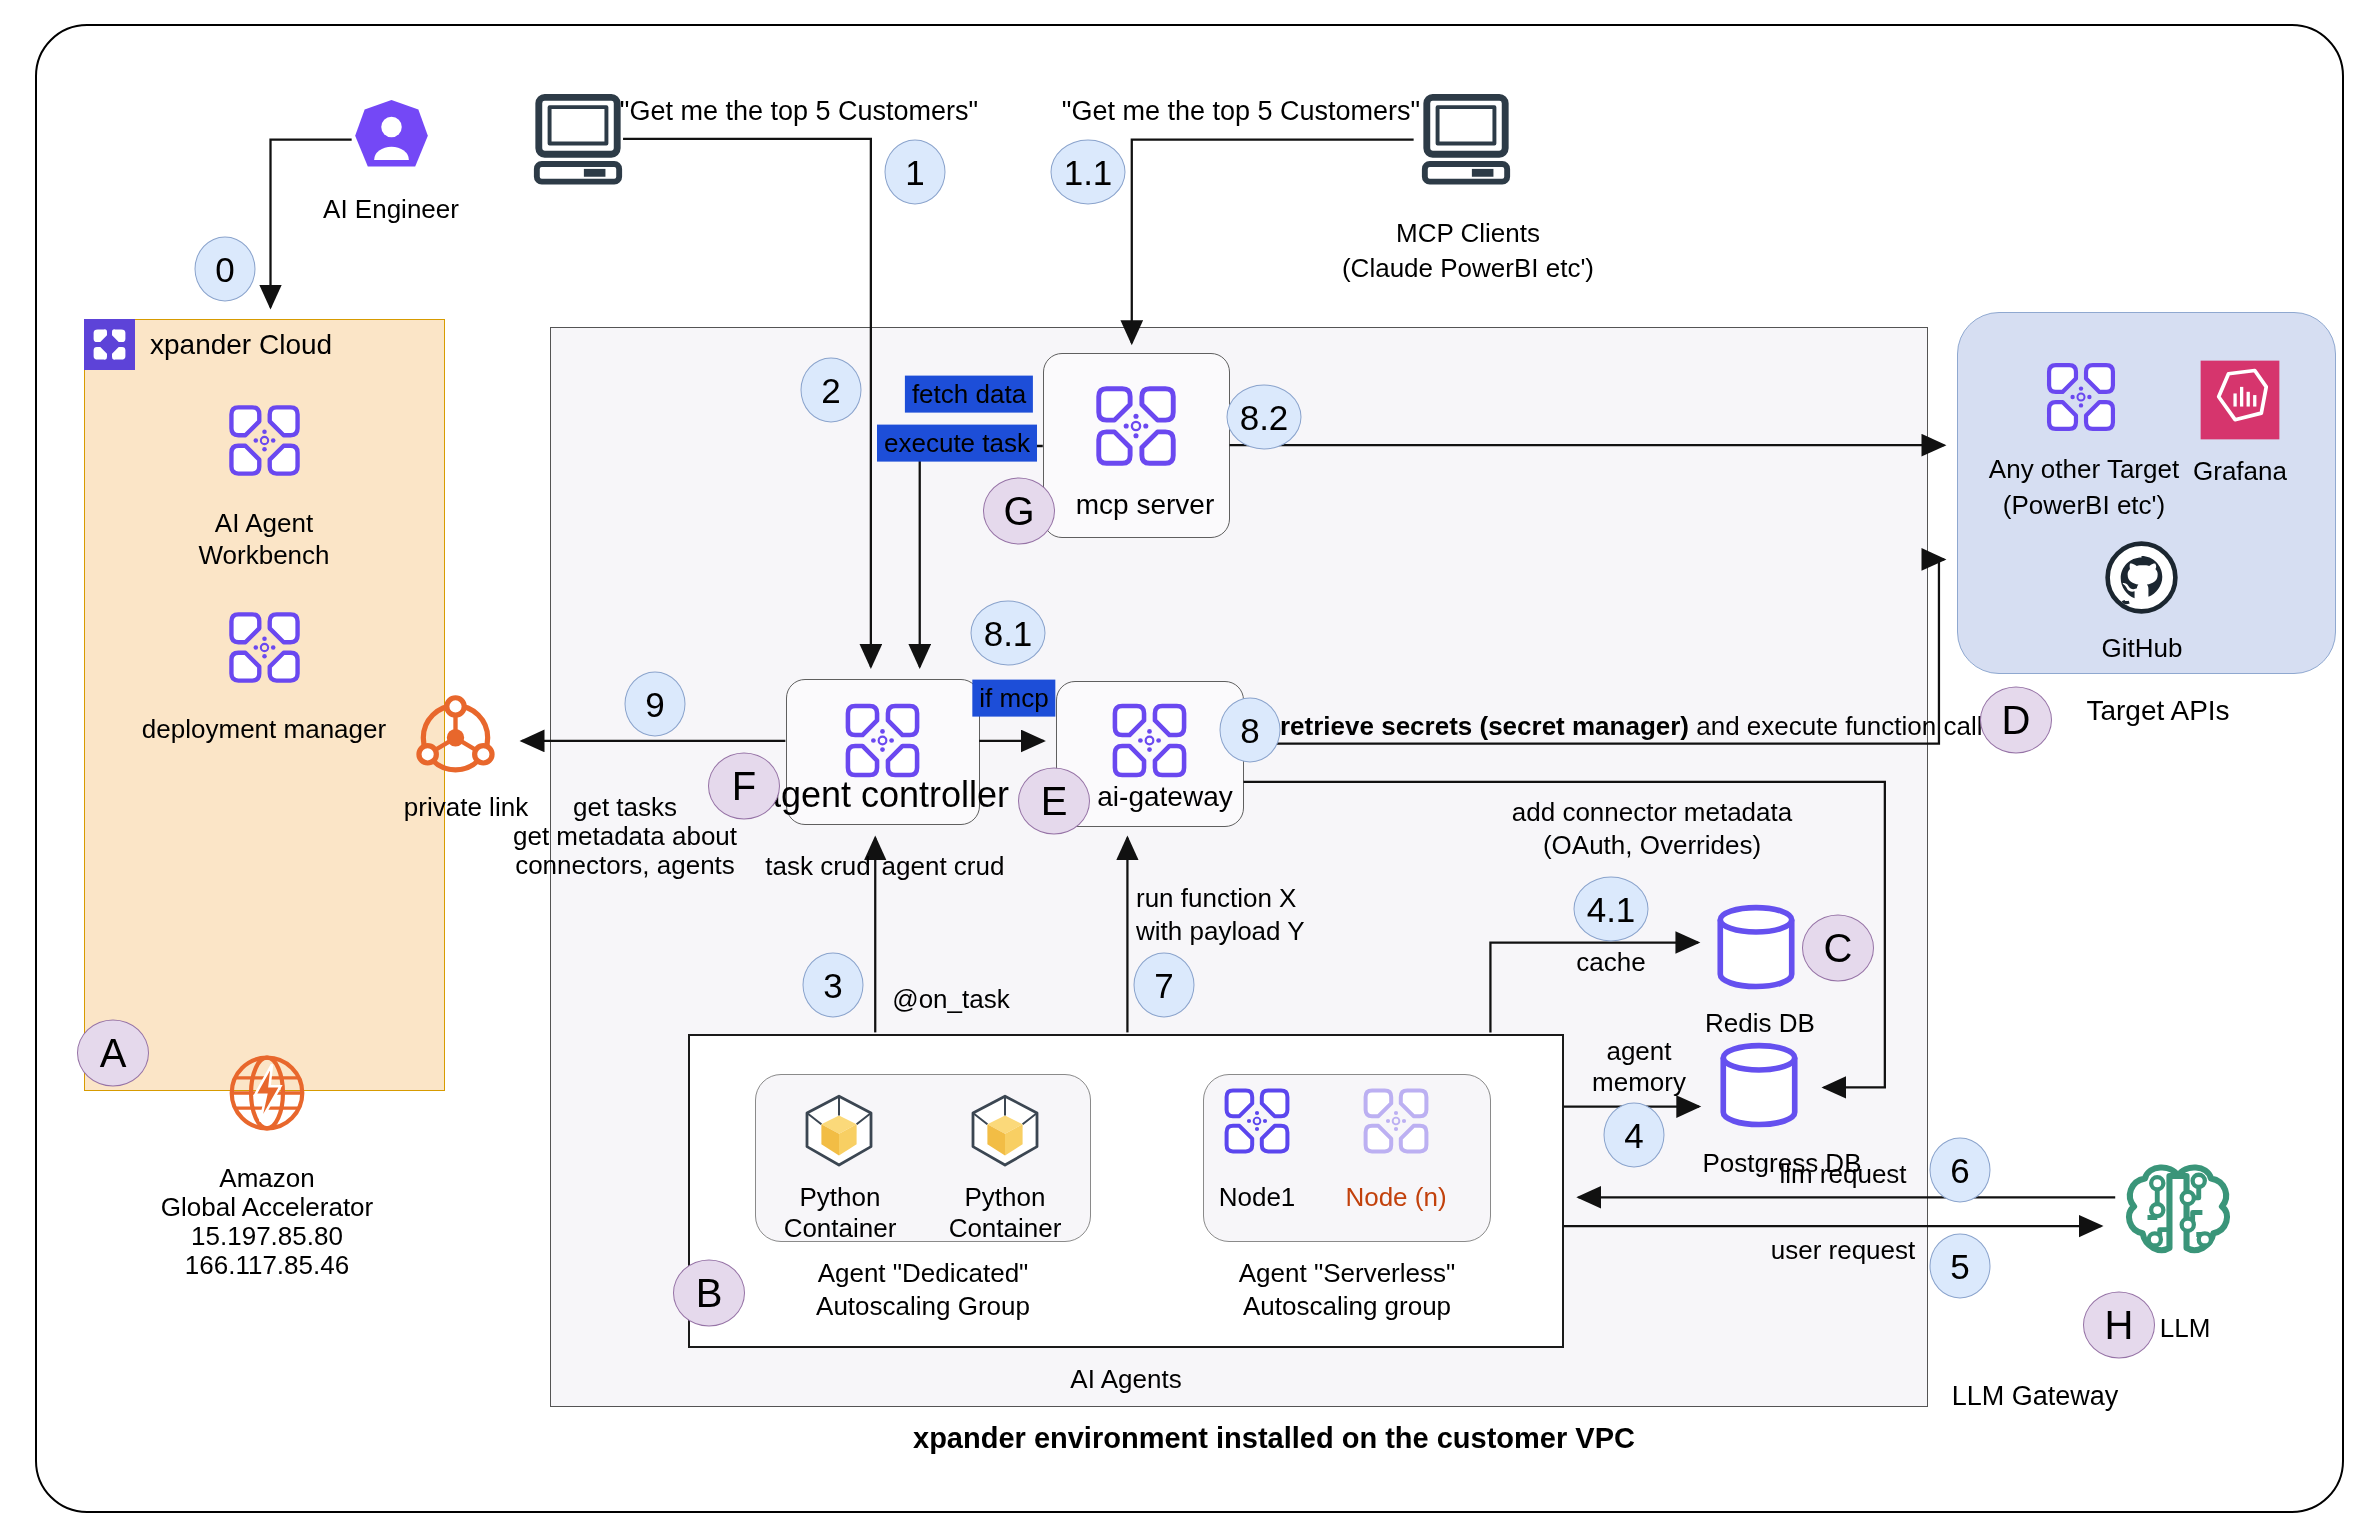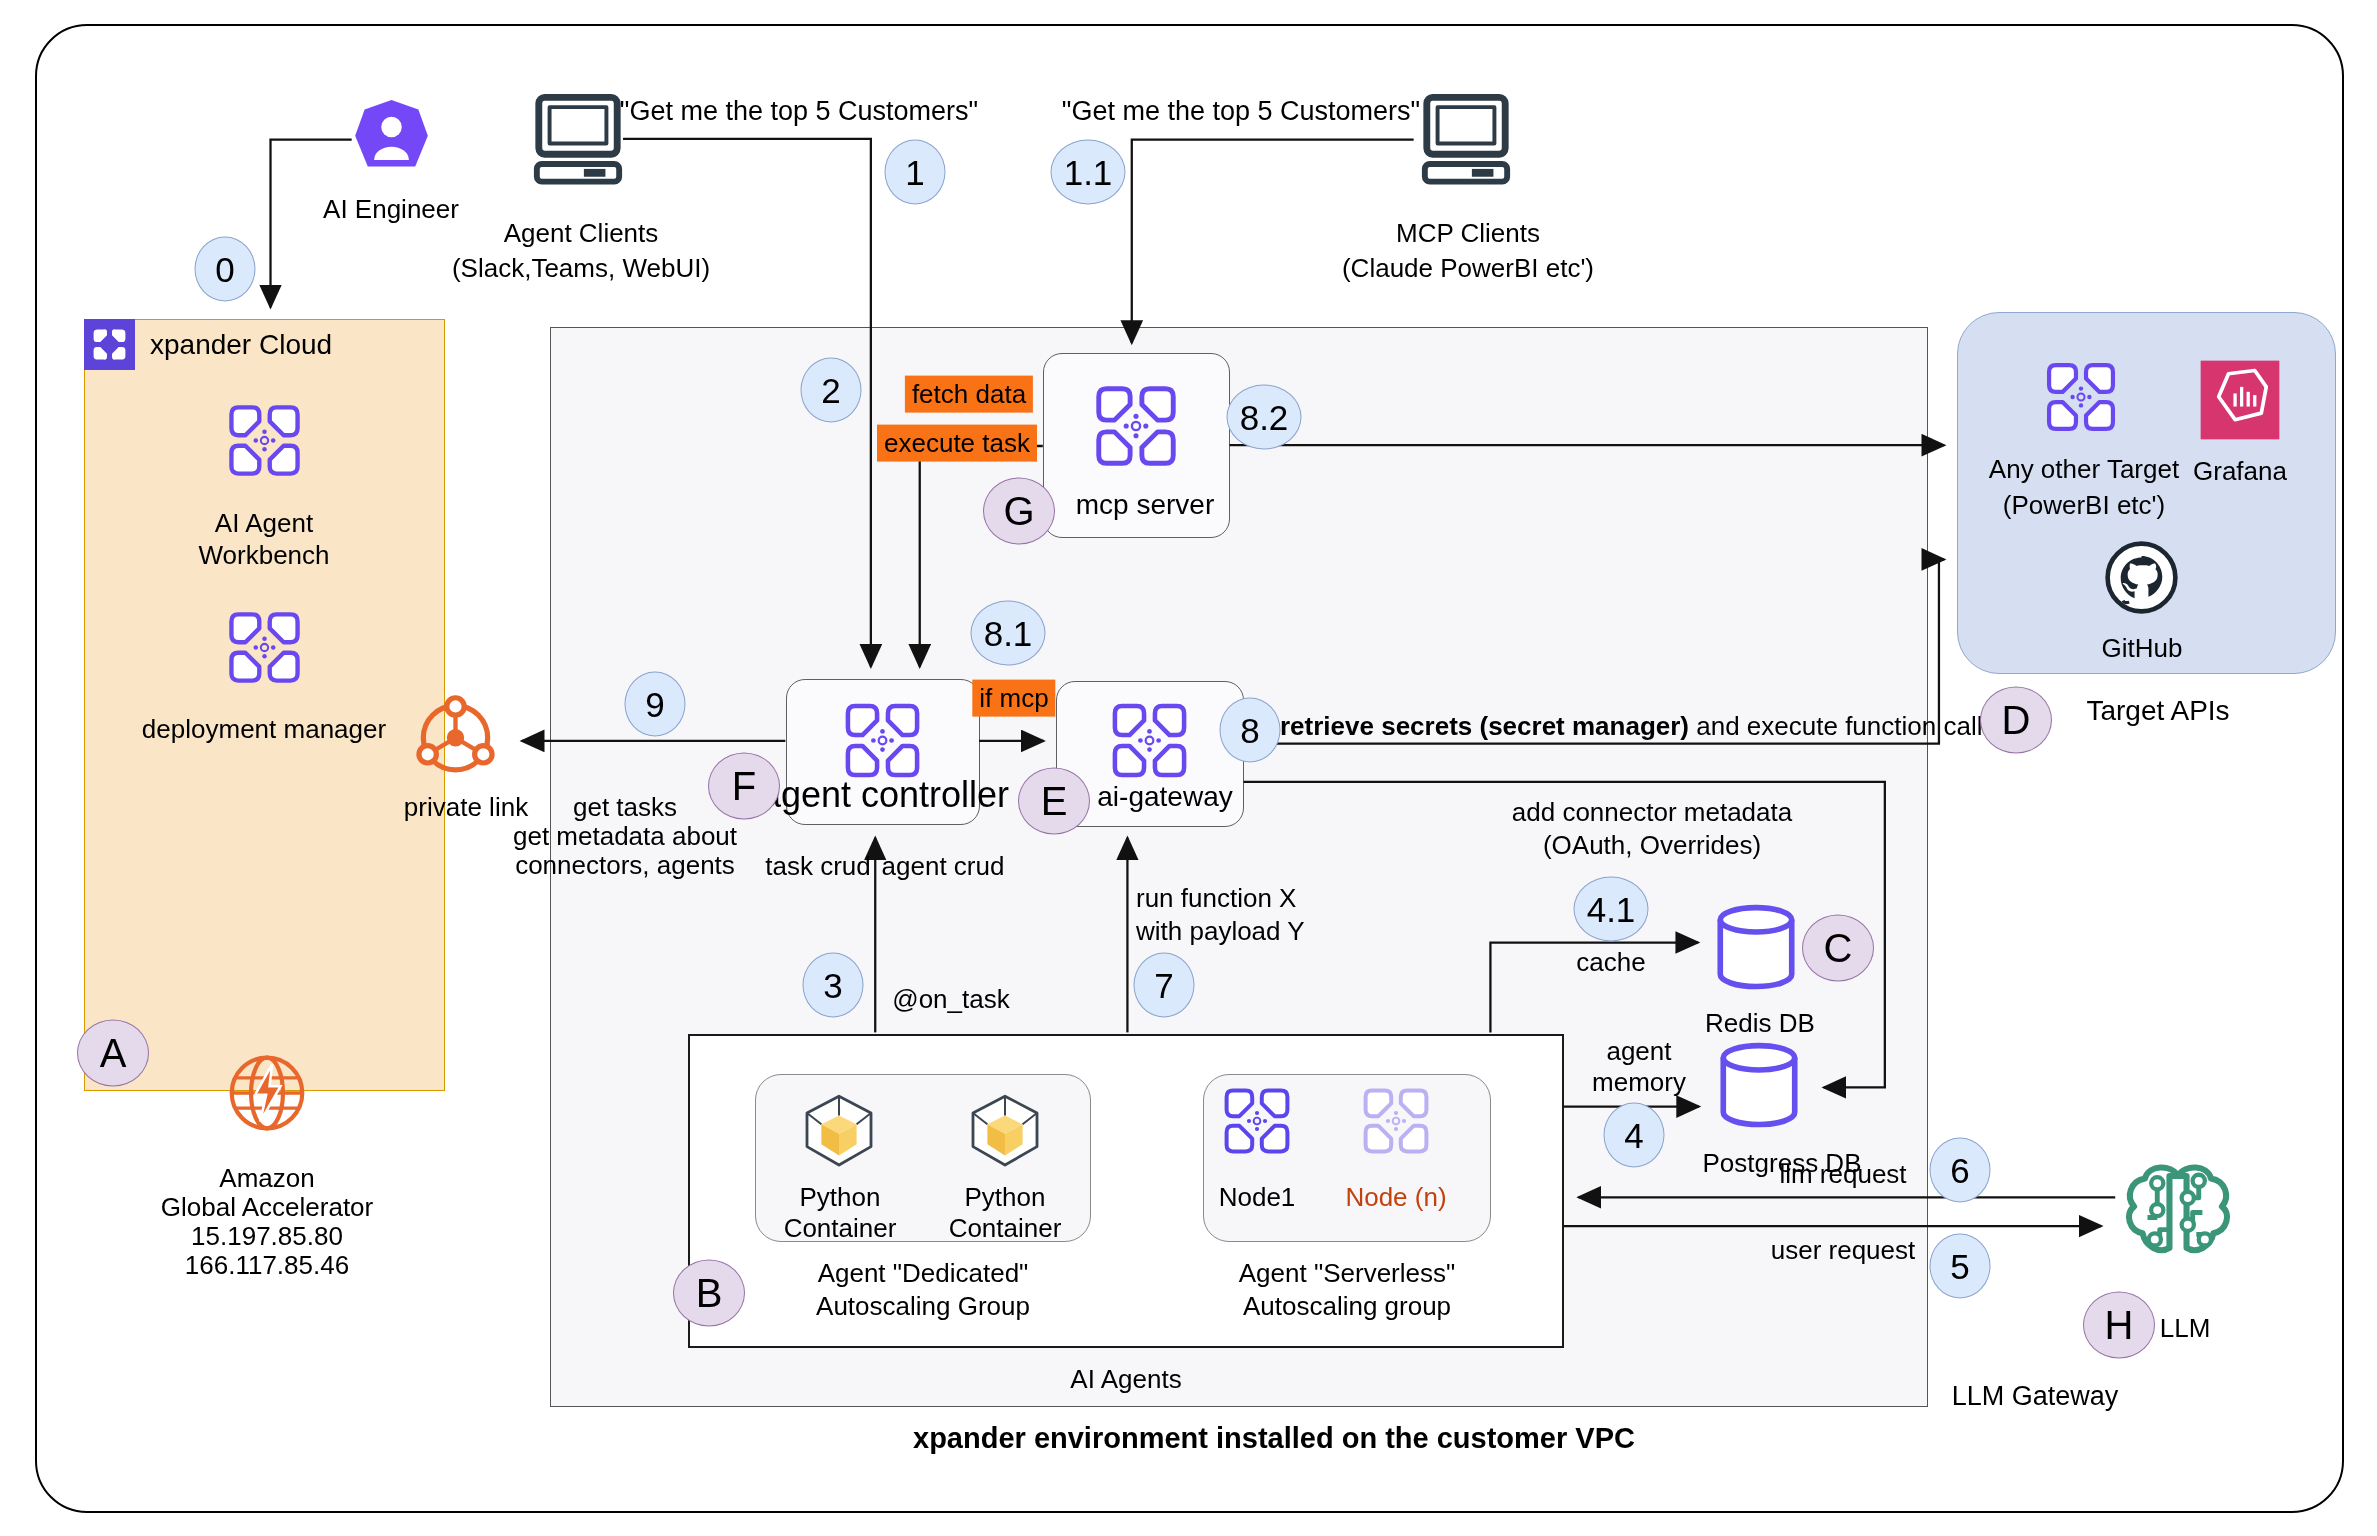--- a/index.html
+++ b/index.html
@@ -3,21 +3,21 @@
 <meta charset="utf-8">
 <style>
   html,body{margin:0;padding:0;background:#fff;}
   #stage{position:relative;width:2377px;height:1536px;background:#fff;
          font-family:"Liberation Sans", sans-serif;color:#000;overflow:hidden;}
   .box{position:absolute;box-sizing:border-box;}
   .lbl{position:absolute;transform:translate(-50%,-50%);text-align:center;
        white-space:nowrap;font-size:26px;line-height:35px;z-index:6;}
   .lbl-l{position:absolute;transform:translate(0,-50%);text-align:left;
        white-space:nowrap;font-size:26px;line-height:33px;z-index:6;}
-  .bgw{background:#f97316;padding:0.9px 7px;}
+  .bgw{background:#1d4ed8;padding:0.9px 7px;}
   .mk{position:absolute;transform:translate(-50%,-50%);width:59px;height:63px;
       border-radius:50%;background:#dbe9fc;border:1.7px solid #8aa3cc;
       display:flex;align-items:center;justify-content:center;
       font-size:35px;z-index:8;}
   .mk.wide{width:73px;}
   .alpha{position:absolute;transform:translate(-50%,-50%);width:70px;height:65px;
       border-radius:50%;background:#e5d9ec;border:1.7px solid #9673a6;
       display:flex;align-items:center;justify-content:center;
       font-size:40px;z-index:8;}
   svg.icon{position:absolute;z-index:5;overflow:visible;}
@@ -231,24 +231,20 @@
   <svg class="icon" style="left:2103px;top:539px" width="77" height="77" viewBox="0 0 100 100">
       <use href="#githubmark"></use>
     </svg>
 
   <svg class="icon" style="left:2117px;top:1154px" width="122" height="122" viewBox="0 0 100 100">
       <use href="#brainllm"></use>
     </svg>
 
   <div class="lbl" style="left:391px;top:209px;">AI Engineer</div>
   <div class="lbl" style="left:799px;top:111px;font-size:27px;">"Get me the top 5 Customers"</div>
-  <div class="lbl" style="left:581px;top:251px;">
-    <div>Agent Clients</div>
-    <div>(Slack,Teams, WebUI)</div>
-  </div>
   <div class="lbl" style="left:1241px;top:111px;font-size:27px;">"Get me the top 5 Customers"</div>
   <div class="lbl" style="left:1468px;top:251px;">
     <div>MCP Clients</div>
     <div>(Claude PowerBI etc')</div>
   </div>
 
   <div class="lbl-l" style="left:150px;top:344px;font-size:28px;">xpander Cloud</div>
   <div class="lbl" style="left:264px;top:539px;line-height:32px;">
     <div>AI Agent</div>
     <div>Workbench</div>

